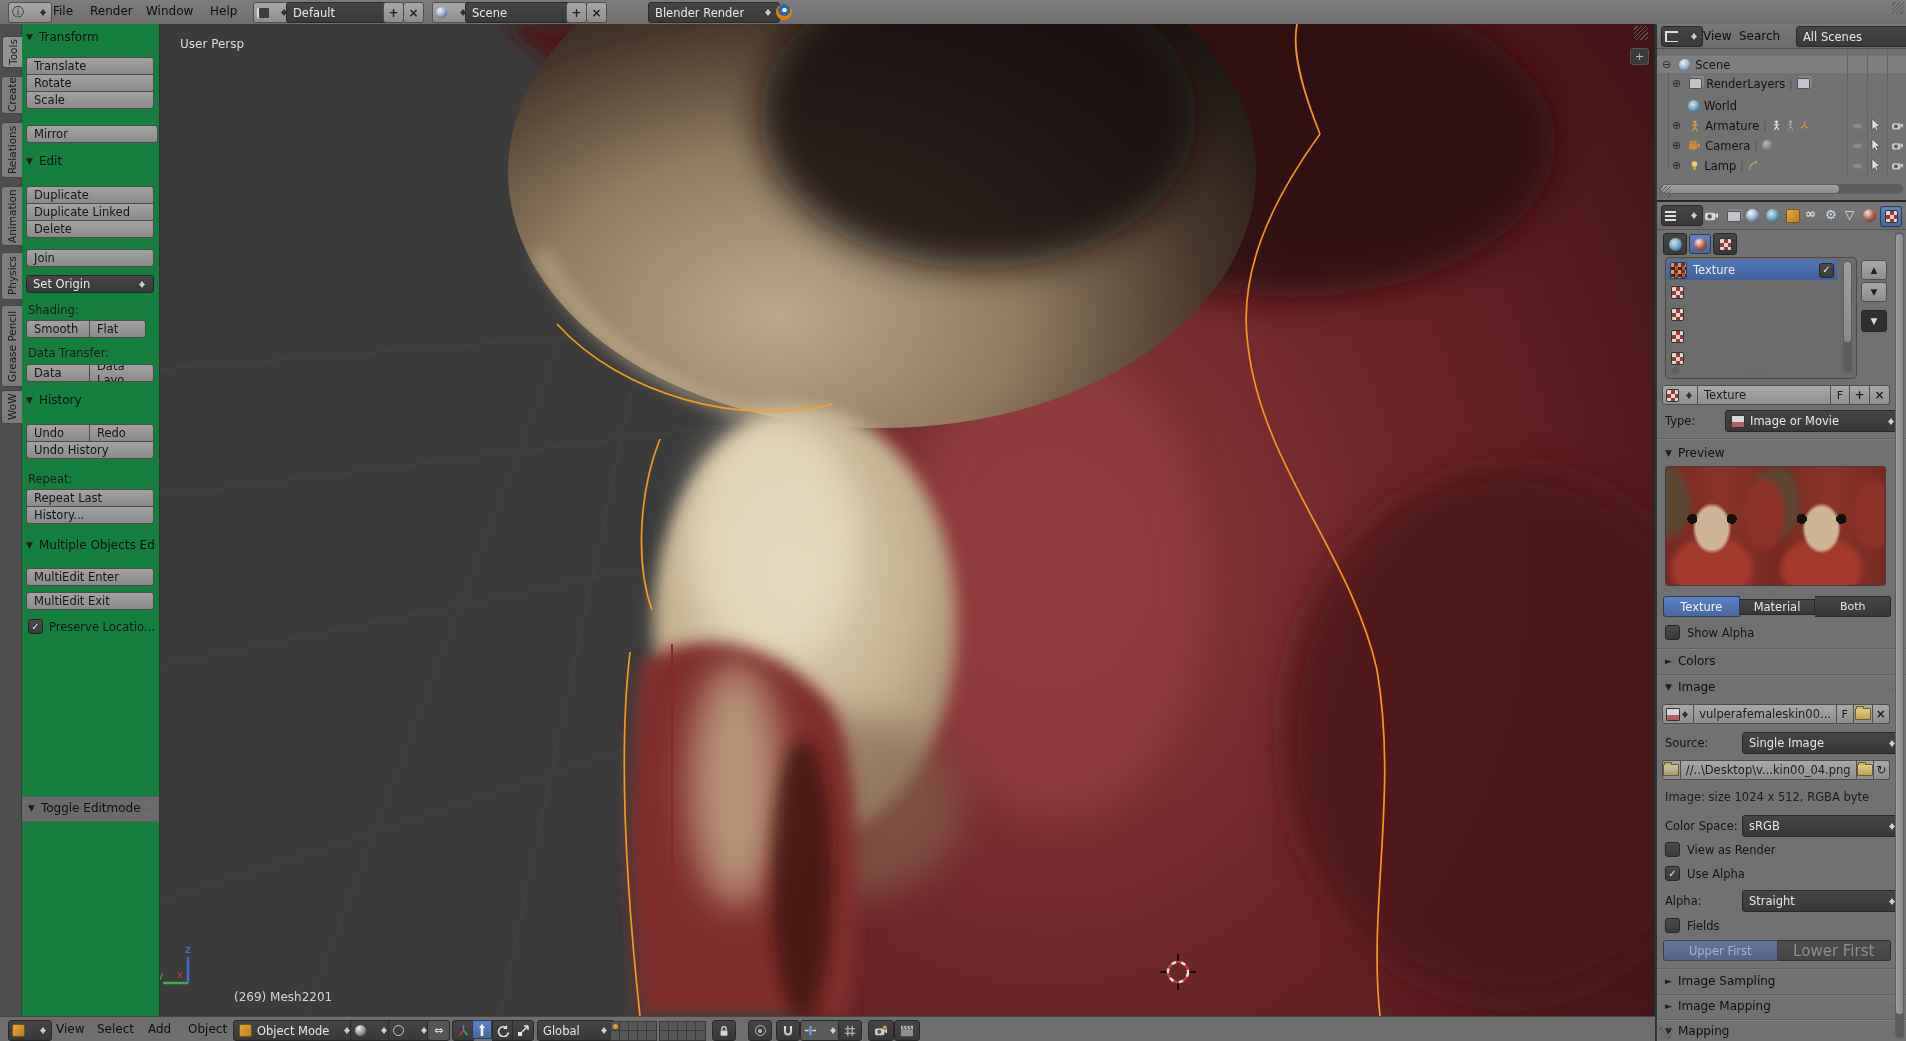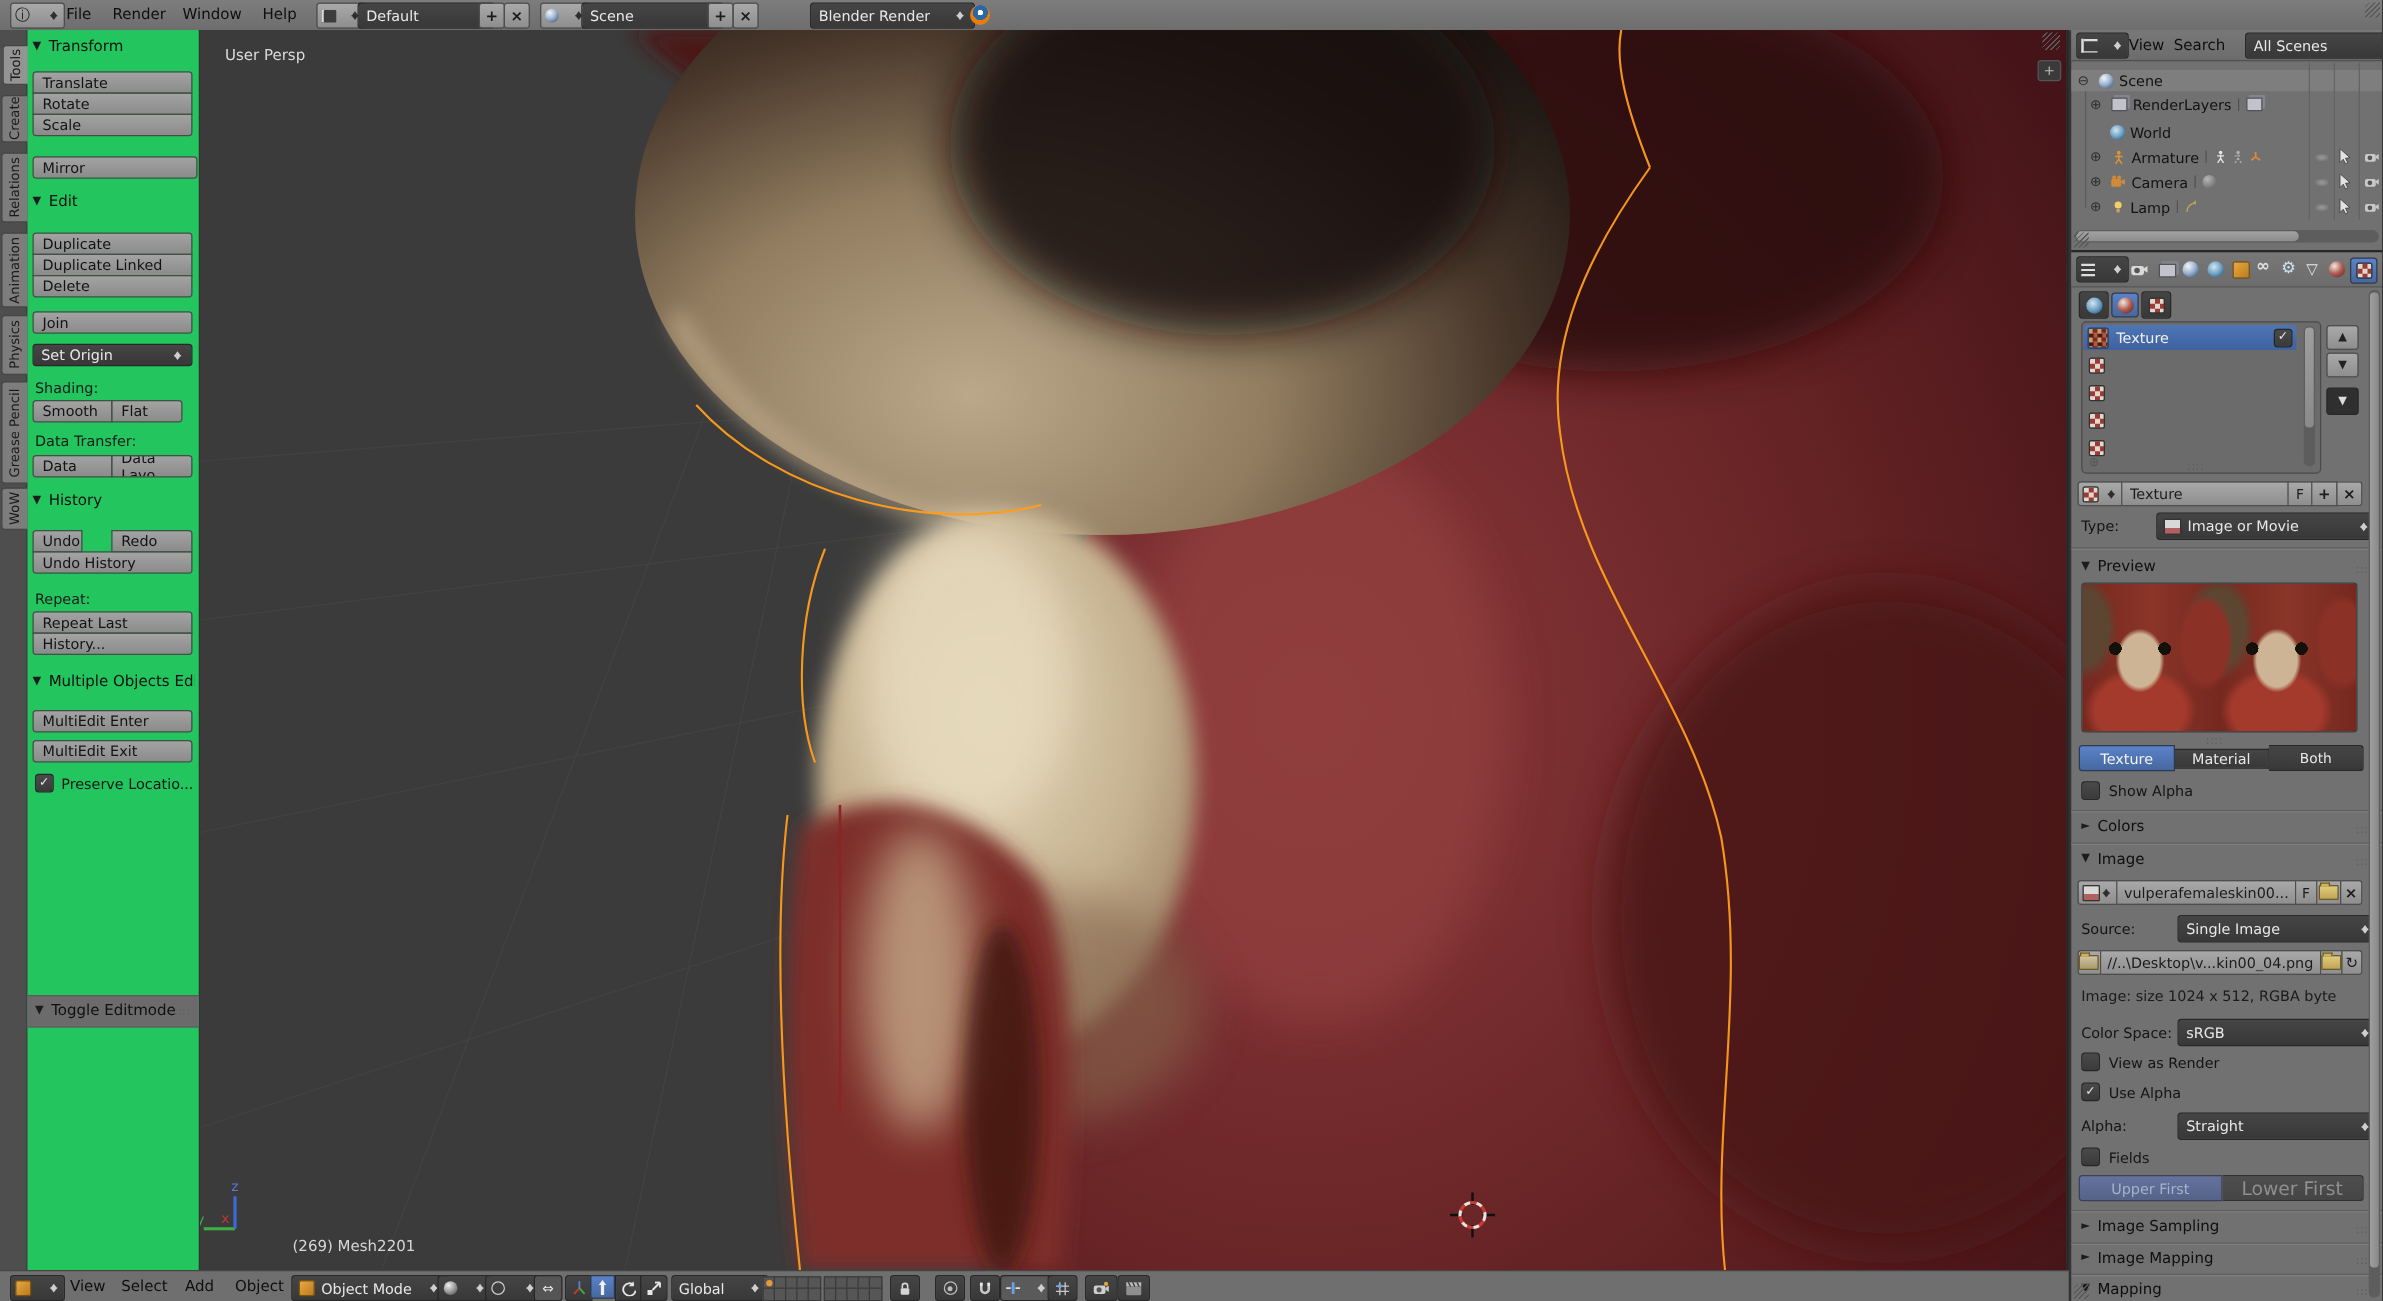--- a/index.html
+++ b/index.html
@@ -202,21 +202,21 @@
   <div class="abs" style="left:0;top:24px;width:22px;height:992px;background:#4e4e4e;border-right:1px solid #3c3c3c;box-sizing:border-box;">
     <div class="vtab active" style="top:12px;height:30px;">Tools</div>
     <div class="vtab" style="top:52px;height:36px;">Create</div>
     <div class="vtab" style="top:98px;height:54px;">Relations</div>
     <div class="vtab" style="top:162px;height:58px;">Animation</div>
     <div class="vtab" style="top:228px;height:46px;">Physics</div>
     <div class="vtab" style="top:281px;height:80px;">Grease Pencil</div>
     <div class="vtab" style="top:366px;height:32px;">WoW</div>
   </div>
 
-  <div class="abs" style="left:22px;top:24px;width:138px;height:992px;background:#22c55e;border-right:1px solid #333;box-sizing:border-box;">
+  <div class="abs" style="left:22px;top:24px;width:138px;height:992px;background:#15803d;border-right:1px solid #333;box-sizing:border-box;">
 
     <div class="shelfhdr caret" style="top:6px;">Transform</div>
     <div class="btn abs" style="left:4px;top:33px;width:128px;border-radius:3px 3px 0 0;">Translate</div>
     <div class="btn abs" style="left:4px;top:50px;width:128px;border-radius:0;">Rotate</div>
     <div class="btn abs" style="left:4px;top:67px;width:128px;border-radius:0 0 3px 3px;">Scale</div>
     <div class="btn abs" style="left:4px;top:101px;width:132px;">Mirror</div>
 
     <div class="shelfhdr caret" style="top:130px;">Edit</div>
     <div class="btn abs" style="left:4px;top:162px;width:128px;border-radius:3px 3px 0 0;">Duplicate</div>
     <div class="btn abs" style="left:4px;top:179px;width:128px;border-radius:0;">Duplicate Linked</div>
@@ -227,21 +227,21 @@
       <span class="updn"></span>
     </div>
     <span class="slabel" style="top:279px;">Shading:</span>
     <div class="btn abs" style="left:4px;top:296px;width:64px;border-radius:3px 0 0 3px;">Smooth</div>
     <div class="btn abs" style="left:67px;top:296px;width:57px;border-radius:0 3px 3px 0;">Flat</div>
     <span class="slabel" style="top:322px;">Data Transfer:</span>
     <div class="btn abs" style="left:4px;top:340px;width:64px;border-radius:3px 0 0 3px;">Data</div>
     <div class="btn abs" style="left:67px;top:340px;width:65px;border-radius:0 3px 3px 0;overflow:hidden;">Data Layo</div>
 
     <div class="shelfhdr caret" style="top:369px;">History</div>
-    <div class="btn abs" style="left:4px;top:400px;width:40px;border-radius:3px 0 0 0;">Undo</div>
+    <div class="btn abs" style="left:4px;top:400px;width:64px;border-radius:3px 0 0 0;">Undo</div>
     <div class="btn abs" style="left:67px;top:400px;width:65px;border-radius:0 3px 0 0;">Redo</div>
     <div class="btn abs" style="left:4px;top:417px;width:128px;border-radius:0 0 3px 3px;">Undo History</div>
     <span class="slabel" style="top:448px;">Repeat:</span>
     <div class="btn abs" style="left:4px;top:465px;width:128px;border-radius:3px 3px 0 0;">Repeat Last</div>
     <div class="btn abs" style="left:4px;top:482px;width:128px;border-radius:0 0 3px 3px;">History...</div>
 
     <div class="shelfhdr caret" style="top:514px;white-space:nowrap;overflow:hidden;width:130px;">Multiple Objects Edit</div>
     <div class="btn abs" style="left:4px;top:544px;width:128px;">MultiEdit Enter</div>
     <div class="btn abs" style="left:4px;top:568px;width:128px;">MultiEdit Exit</div>
     <div class="abs flex" style="left:6px;top:595px;gap:6px;">

